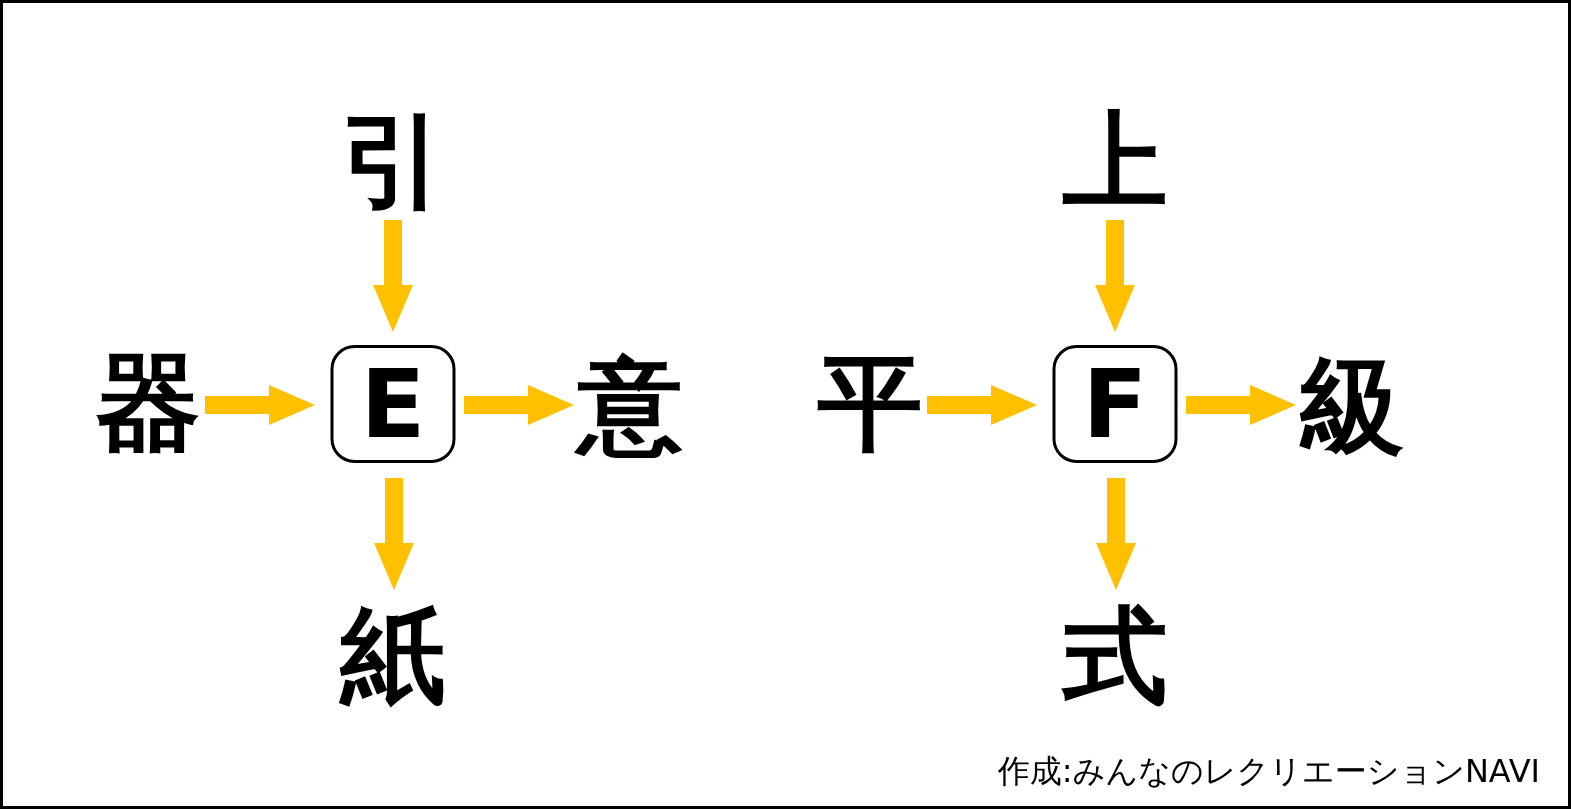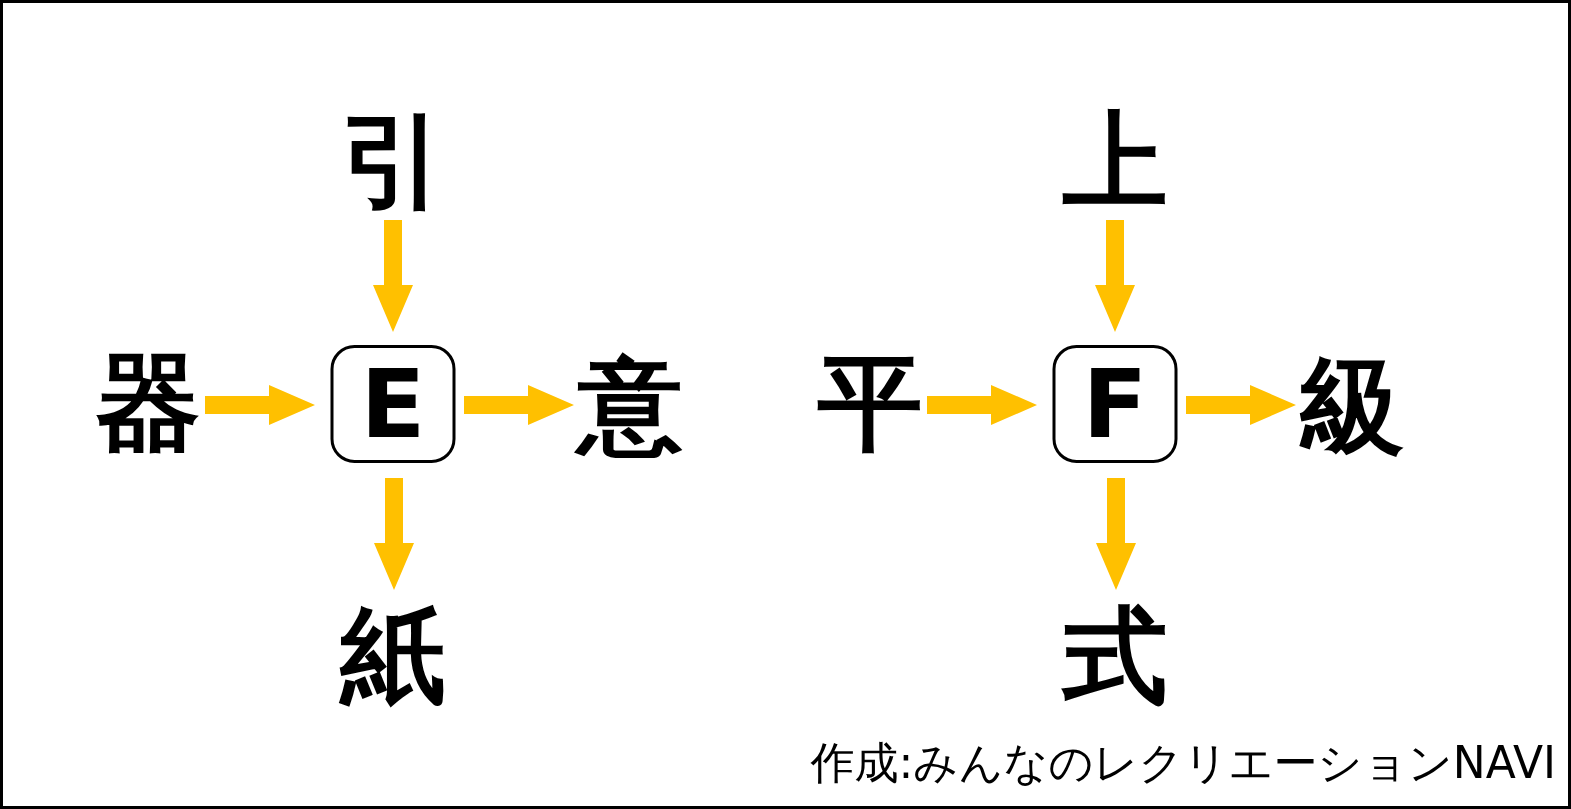--- a/index.html
+++ b/index.html
@@ -54,23 +54,23 @@
   }
   .center-letter {
     font-size: 95px;
     line-height: 1;
     font-weight: bold;
     color: #000000;
   }
 
   .credit {
     position: absolute;
-    right: 12px;
+    right: 28px;
     bottom: 16px;
-    font-size: 44px;
+    font-size: 32px;
     line-height: 1.2;
     color: #000000;
     white-space: nowrap;
   }
 </style>
 </head>
 <body>
 
 <div class="canvas">
 

